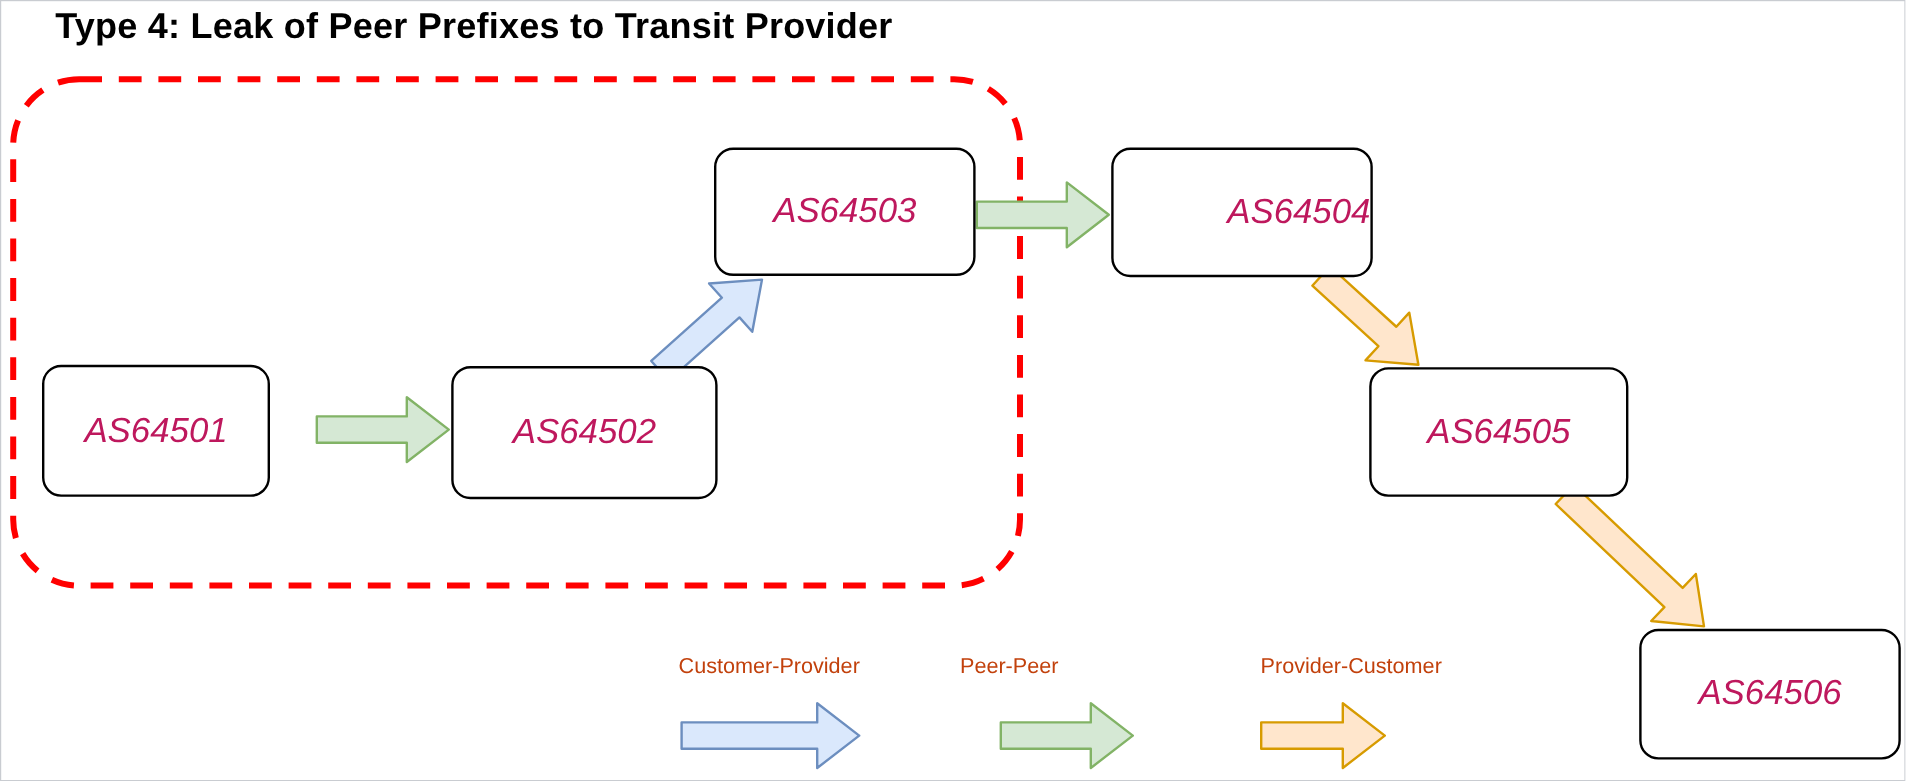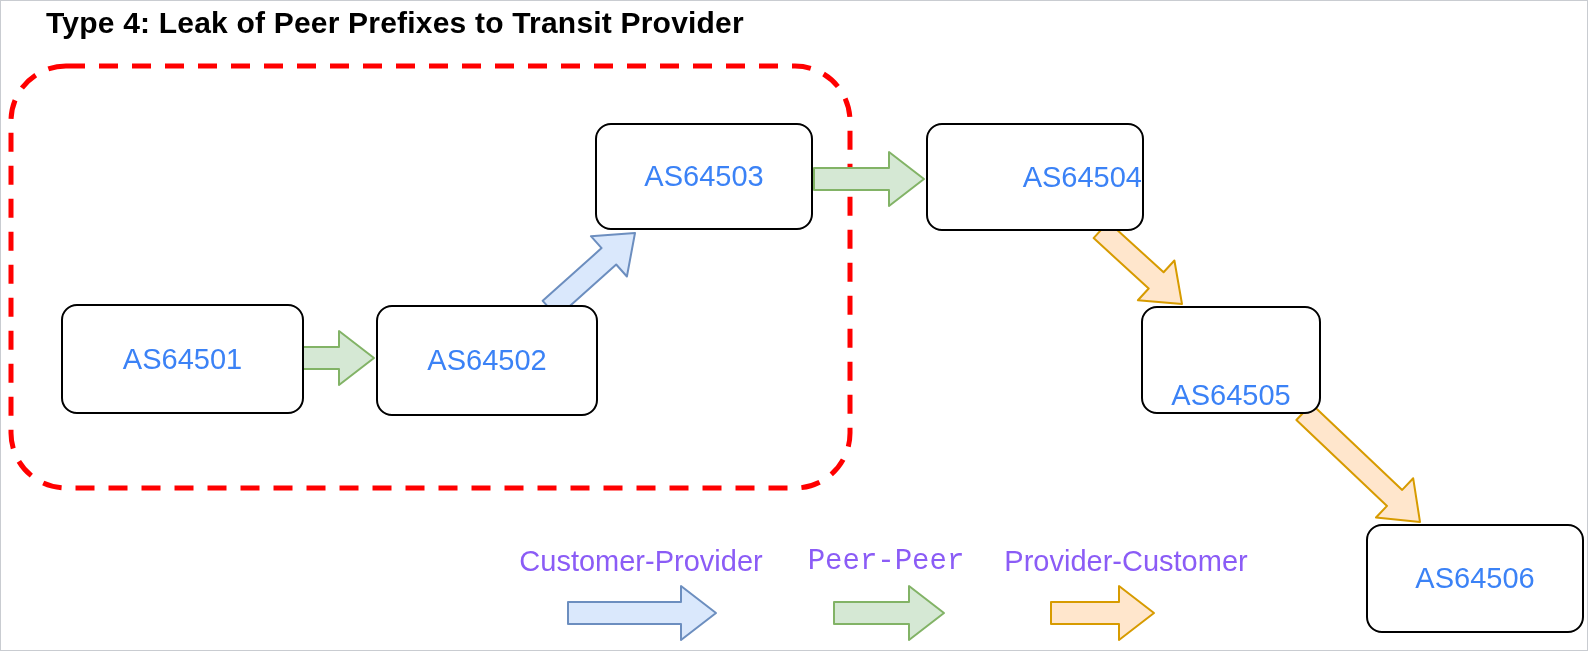--- a/index.html
+++ b/index.html
@@ -2,57 +2,57 @@
 <html><head>
 <meta charset="utf-8">
 <style>
   html,body{margin:0;padding:0;background:#ffffff;}
   body{font-family:"Liberation Sans",sans-serif;}
   #stage{position:relative;box-sizing:border-box;overflow:hidden;background:#fff;border:1px solid #c9ccd1;}
   .title{position:absolute;left:45px;top:5px;font-size:30px;font-weight:bold;color:#000;white-space:nowrap;letter-spacing:0.2px;}
   svg.overlay{position:absolute;left:0;top:0;display:block;}
   .as-node{position:absolute;background:#ffffff;border:2px solid #000;border-radius:16px;
            display:flex;align-items:center;justify-content:center;
-           font-size:29px;color:#3b82f6;box-sizing:border-box;}
-  .legend-label{position:absolute;transform:translateX(-50%);font-size:29px;color:#8b5cf6;white-space:nowrap;}
+           font-size:29px;color:#be185d;box-sizing:border-box;font-style:italic;}
+  .legend-label{position:absolute;transform:translateX(-50%);font-size:18px;color:#c2410c;white-space:nowrap;}
 </style>
 </head>
 <body>
 
 <div id="stage" style="width: 1588px; height: 651px; background: rgb(255, 255, 255); border-color: rgb(201, 204, 209); padding-left: 23px;">
   <div class="title">Type 4: Leak of Peer Prefixes to Transit Provider</div>
   <svg class="overlay" id="overlay" xmlns="http://www.w3.org/2000/svg" width="1588" height="651">
       <rect x="10" y="65" width="839" height="422" rx="55" ry="55" fill="none" stroke="#ff0000" stroke-width="5" stroke-dasharray="19 14"></rect>
       <polygon points="263.0,368.0 338.0,368.0 338.0,384.0 373.0,357.0 338.0,330.0 338.0,346.0 263.0,346.0" fill="#d5e8d4" stroke="#82b366" stroke-width="2" stroke-linejoin="round"></polygon>
       <polygon points="556.3,316.2 615.2,263.5 625.9,275.5 634.0,232.0 589.9,235.2 600.6,247.1 541.7,299.8" fill="#dae8fc" stroke="#6c8ebf" stroke-width="2" stroke-linejoin="round"></polygon>
       <polygon points="813.0,189.0 888.0,189.0 888.0,205.0 923.0,178.0 888.0,151.0 888.0,167.0 813.0,167.0" fill="#d5e8d4" stroke="#82b366" stroke-width="2" stroke-linejoin="round"></polygon>
       <polygon points="1092.6,237.1 1147.7,287.5 1136.9,299.3 1181.0,303.0 1173.4,259.5 1162.6,271.3 1107.4,220.9" fill="#ffe6cc" stroke="#d79b00" stroke-width="2" stroke-linejoin="round"></polygon>
       <polygon points="1295.4,419.0 1386.0,504.9 1375.0,516.5 1419.0,521.0 1412.2,477.3 1401.2,488.9 1310.6,403.0" fill="#ffe6cc" stroke="#d79b00" stroke-width="2" stroke-linejoin="round"></polygon>
       <polygon points="567.0,623.0 680.0,623.0 680.0,639.0 715.0,612.0 680.0,585.0 680.0,601.0 567.0,601.0" fill="#dae8fc" stroke="#6c8ebf" stroke-width="2" stroke-linejoin="round"></polygon>
       <polygon points="833.0,623.0 908.0,623.0 908.0,639.0 943.0,612.0 908.0,585.0 908.0,601.0 833.0,601.0" fill="#d5e8d4" stroke="#82b366" stroke-width="2" stroke-linejoin="round"></polygon>
       <polygon points="1050.0,623.0 1118.0,623.0 1118.0,639.0 1153.0,612.0 1118.0,585.0 1118.0,601.0 1050.0,601.0" fill="#ffe6cc" stroke="#d79b00" stroke-width="2" stroke-linejoin="round"></polygon>
     </svg>
   <div id="nodes">
-      <div class="as-node" style="left: 60px; top: 303px; width: 243px; height: 110px;">
+      <div class="as-node" style="left: 34px; top: 303px; width: 190px; height: 110px;">
         <span>AS64501</span>
       </div>
       <div class="as-node" style="left: 375px; top: 304px; width: 222px; height: 111px;">
         <span>AS64502</span>
       </div>
       <div class="as-node" style="left: 594px; top: 122px; width: 218px; height: 107px;">
         <span>AS64503</span>
       </div>
       <div class="as-node" style="left: 925px; top: 122px; width: 218px; height: 108px; justify-content: flex-end;">
         <span>AS64504</span>
       </div>
-      <div class="as-node" style="left: 1140px; top: 305px; width: 180px; height: 108px; align-items: flex-end;">
+      <div class="as-node" style="left: 1140px; top: 305px; width: 216px; height: 108px;">
         <span>AS64505</span>
       </div>
       <div class="as-node" style="left: 1365px; top: 523px; width: 218px; height: 109px;">
         <span>AS64506</span>
       </div>
     </div>
   <div id="legend">
       <div class="legend-label" style="left: 640px; top: 544px;">Customer-Provider</div>
-      <div class="legend-label" style="left: 885px; top: 544px; font-family: Liberation Mono, monospace;">Peer-Peer</div>
+      <div class="legend-label" style="left: 840px; top: 544px;">Peer-Peer</div>
       <div class="legend-label" style="left: 1125px; top: 544px; text-align: right;">Provider-Customer</div>
     </div>
 </div>
 
 </body></html>

